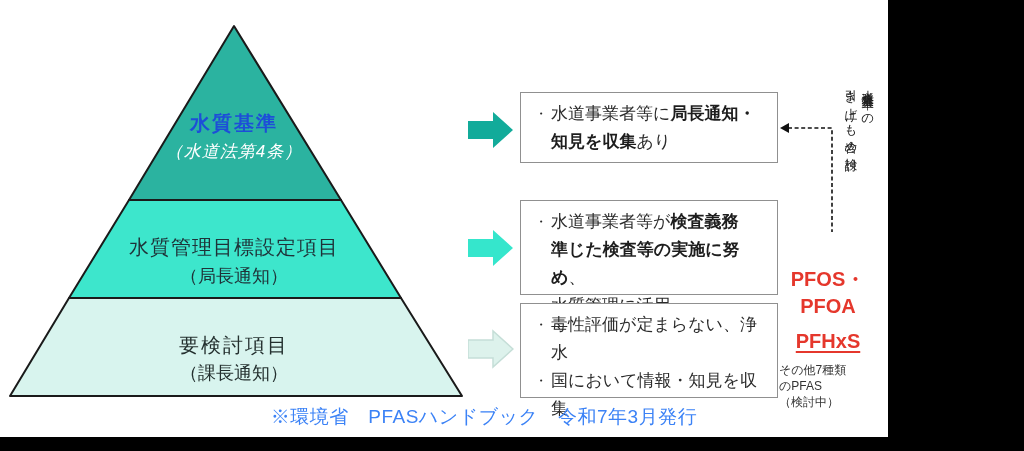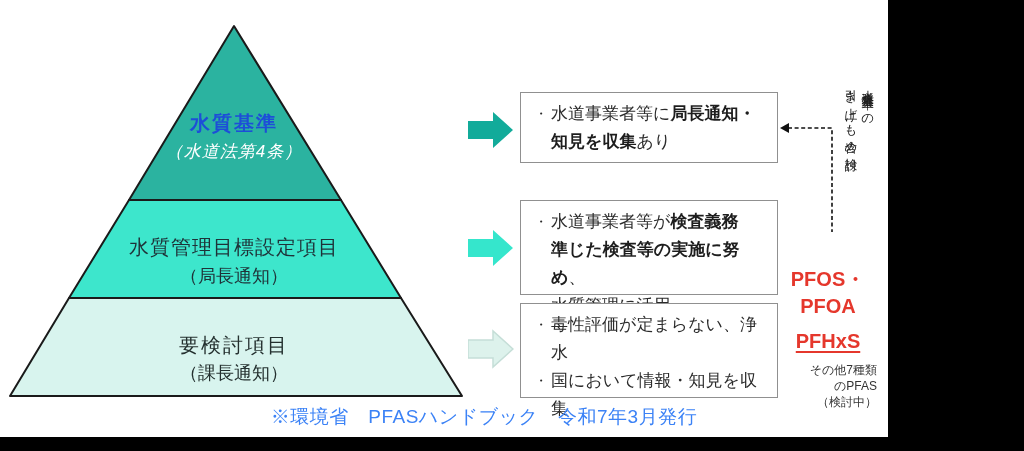--- a/index.html
+++ b/index.html
@@ -41,21 +41,21 @@
     left:842px;top:80px;height:160px;
     writing-mode:vertical-rl;text-orientation:mixed;
     font-size:12.5px;line-height:1.35;letter-spacing:1.5px;color:#1c1c1c;
     white-space:pre-line;
   }
   .pfos{left:788px;top:238px;width:80px;text-align:center;
     font-size:20px;font-weight:bold;color:#e5372c;line-height:1.35;white-space:pre-line;margin-top:28px;}
   .pfhxs{left:788px;top:330px;width:80px;text-align:center;
     font-size:20px;font-weight:bold;color:#e5372c;}
   .pfhxs u{text-decoration:underline;text-underline-offset:3px;text-decoration-thickness:2px;margin-top:28px;}
-  .pfhxs-note{left:779px;top:362px;width:98px;text-align:right;
+  .pfhxs-note{left:779px;top:362px;width:98px;text-align:left;
     font-size:12px;line-height:1.35;color:#333333;white-space:pre-line;}
   
   .caption{left:40px;top:404px;width:888px;text-align:center;
     font-size:19px;color:#3b82f6;letter-spacing:0.5px;}
   
   .bar-right{left:888px;top:0;width:136px;height:451px;background:#000;}
   .bar-bottom{left:0;top:437px;width:1024px;height:14px;background:#000;}
 </style>
 </head>
 <body>

